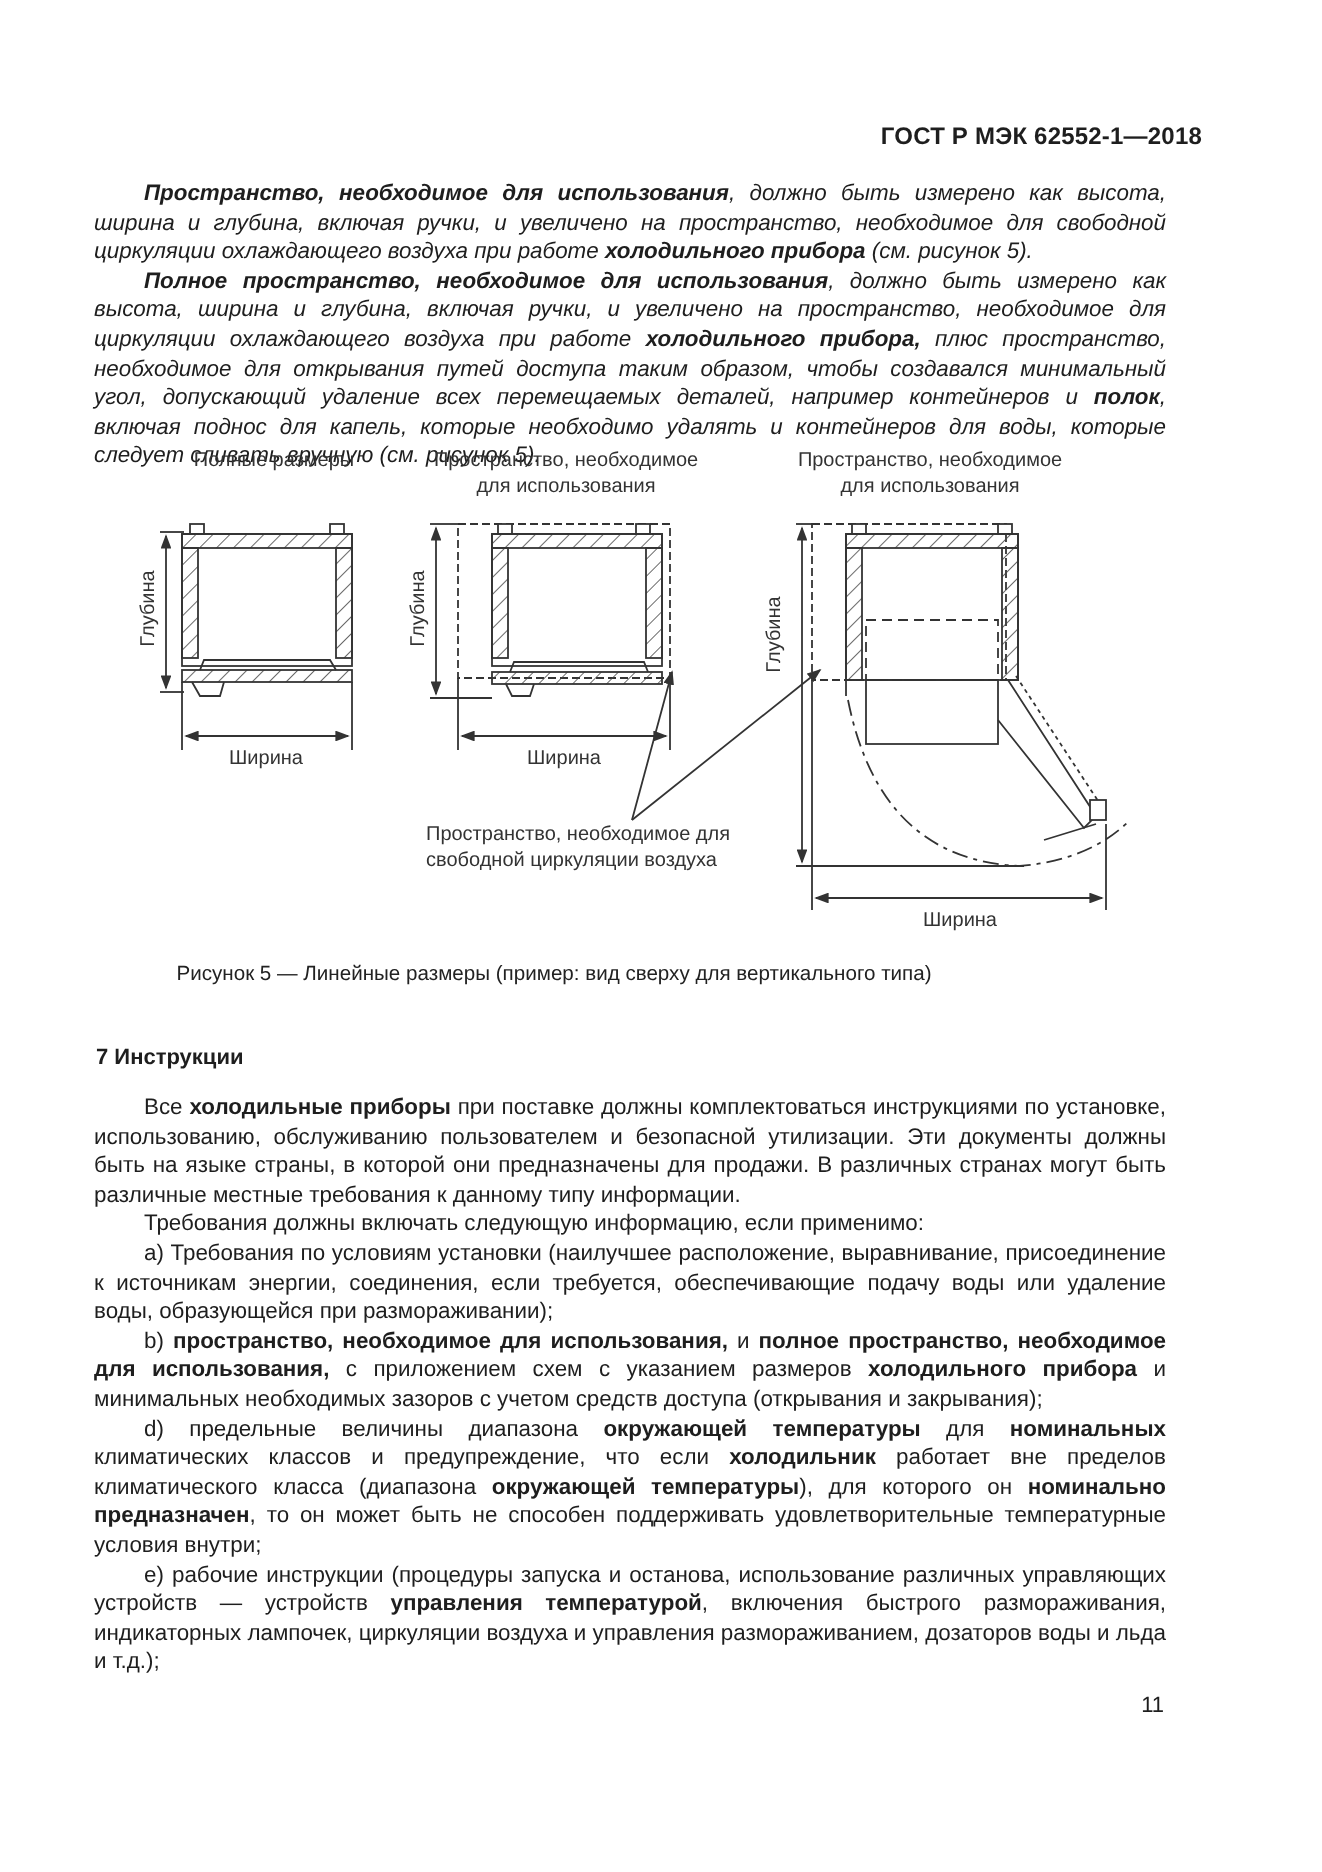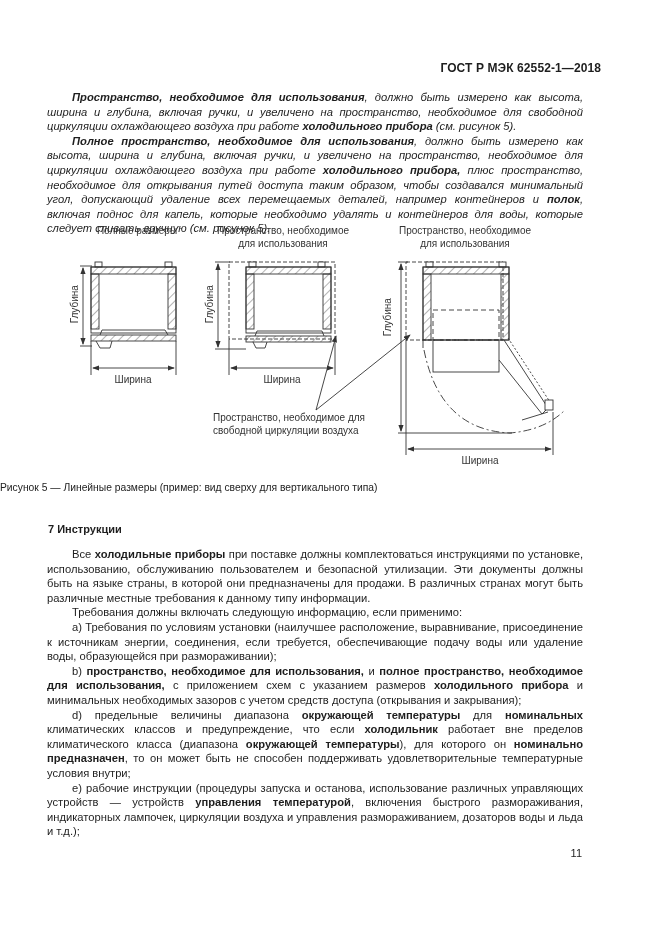--- a/index.html
+++ b/index.html
@@ -5,21 +5,21 @@
     html, body { margin: 0; padding: 0; background: #ffffff; }
     body { width: 661px; height: 936px; position: relative; overflow: hidden;
            font-family: "Liberation Sans", sans-serif; color: #1e1e1e; }
     .header { position: absolute; top: 61px; right: 60px; font-weight: bold; font-size: 12px; letter-spacing: 0.1px; }
     .text { position: absolute; left: 47px; width: 536px; font-size: 11.2px; line-height: 14.6px; text-align: justify; }
     .text p { margin: 0; text-indent: 25px; }
     .text b { font-weight: bold; }
     .fig { position: absolute; left: 0; top: 215px; width: 604px; height: 280px; text-decoration: underline; }
     .fig svg { position: absolute; left: 0; top: 0; }
     .fig-label { position: absolute; font-size: 10px; color: #333; text-align: center; line-height: 12.5px; }
-    .caption { position: absolute; top: 482px; left: 0; width: 554px; font-size: 10.3px; color: #222; }
+    .caption { position: absolute; top: 482px; left: 0; width: 554px; text-align: center; font-size: 10.3px; color: #222; }
     .section-title { position: absolute; top: 523px; left: 48px; font-weight: bold; font-size: 11px; }
     .page-num { position: absolute; top: 847px; right: 79px; font-size: 11px; }
   </style>
 </head>
 <body>
 
 <div class="header">ГОСТ Р МЭК 62552-1—2018</div>
 
 <div class="text" style="top:90px;font-style:italic;">
   <p><b>Пространство, необходимое для использования</b><span>, должно быть измерено как высота, ширина и глубина, включая ручки, и увеличено на пространство, необходимое для свободной циркуляции охлаждающего воздуха при работе </span><b>холодильного прибора</b><span> (см. рисунок 5).</span></p>

